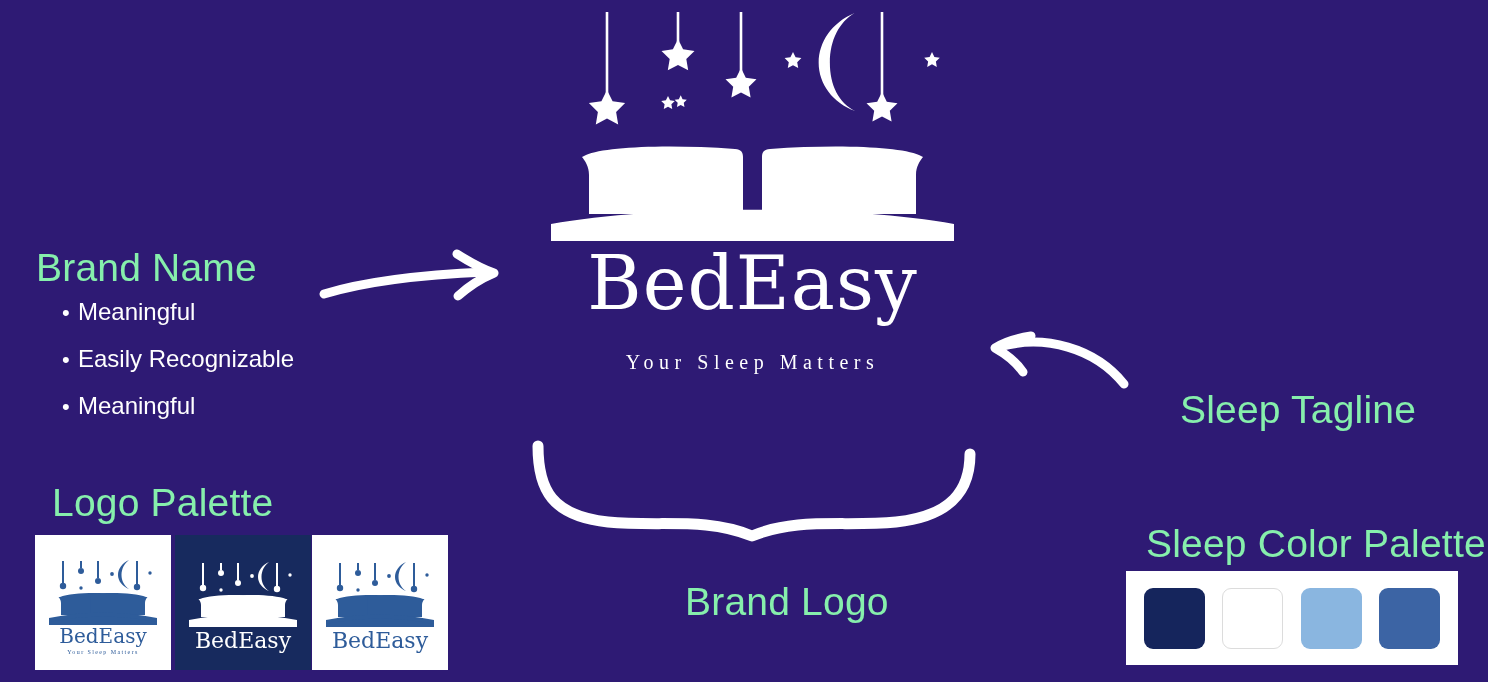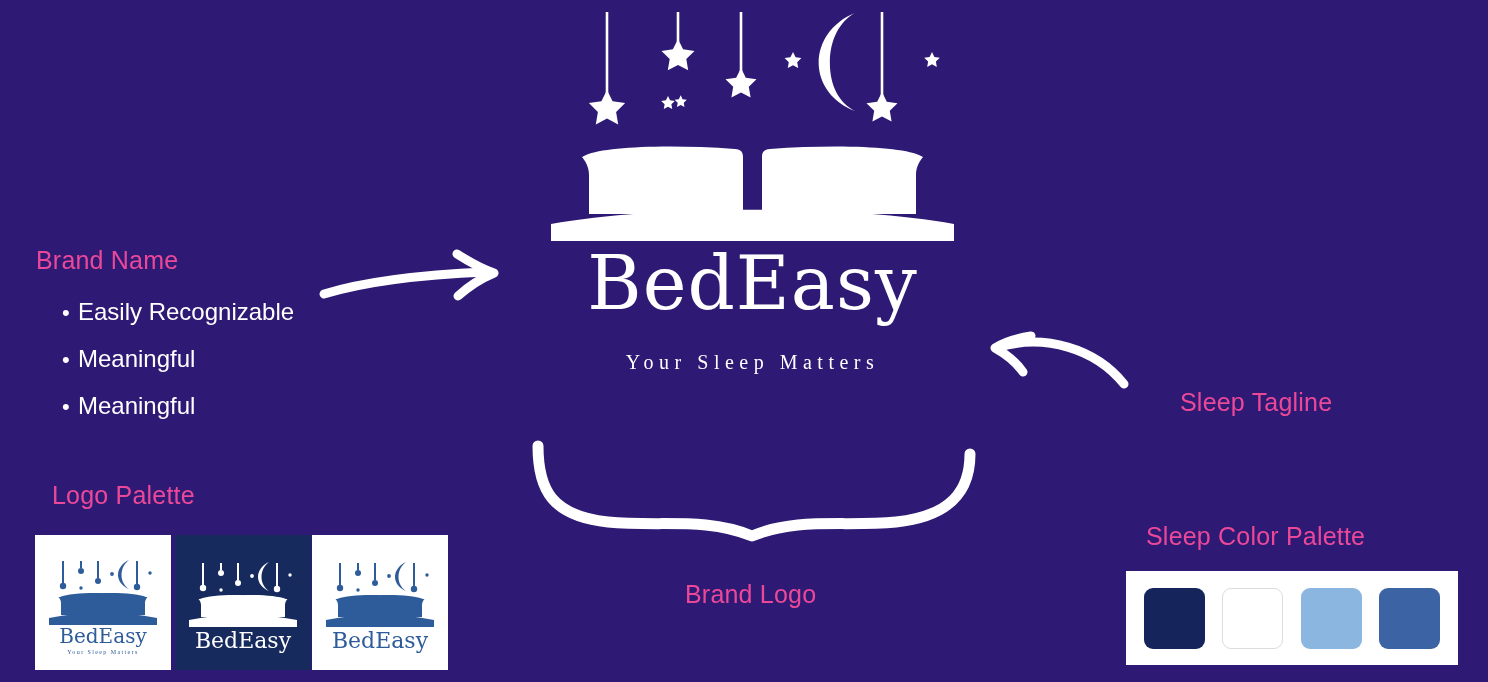--- a/index.html
+++ b/index.html
@@ -15,23 +15,23 @@
     background: #2e1a74;
     overflow: hidden;
     font-family: "Liberation Sans", sans-serif;
     color: #ffffff;
   }
 
   
   .abs { position: absolute; }
   .heading {
     font-family: "Liberation Sans", sans-serif;
-    font-size: 25px;
+    font-size: 39px;
     font-weight: 400;
-    color: #ec4899;
+    color: #86efac;
     white-space: nowrap;
     letter-spacing: 0.2px;
   }
 
   
   #brand-name-block { left: 36px; top: 246px; }
   #brand-name-list {
     position: absolute;
     left: 62px;
     top: 300px;
@@ -183,24 +183,24 @@
     </svg>
 
     <div id="logo-wordmark">BedEasy</div>
     <div id="logo-tagline">Your Sleep Matters</div>
   </div>
 
   <div class="abs heading" id="brand-name-block">Brand Name</div>
 
   <ul id="brand-name-list">
     <li>
-      <span class="bullet">•</span><span>Easily Recognizable</span>
+      <span class="bullet">•</span><span>Meaningful</span>
     </li>
     <li>
-      <span class="bullet">•</span><span>Meaningful</span>
+      <span class="bullet">•</span><span>Easily Recognizable</span>
     </li>
     <li>
       <span class="bullet">•</span><span>Meaningful</span>
     </li>
   </ul>
 
   <svg class="abs" style="left:318px; top:248px;" width="190" height="70" viewBox="0 0 190 70">
     <path d="M6 46 C55 31 120 26 168 24" stroke="#ffffff" stroke-width="9" fill="none" stroke-linecap="round"></path>
     <path d="M139 6 C150 13 164 21 176 25 C164 30 150 39 140 48" stroke="#ffffff" stroke-width="9" fill="none" stroke-linecap="round" stroke-linejoin="round"></path>
   </svg>

